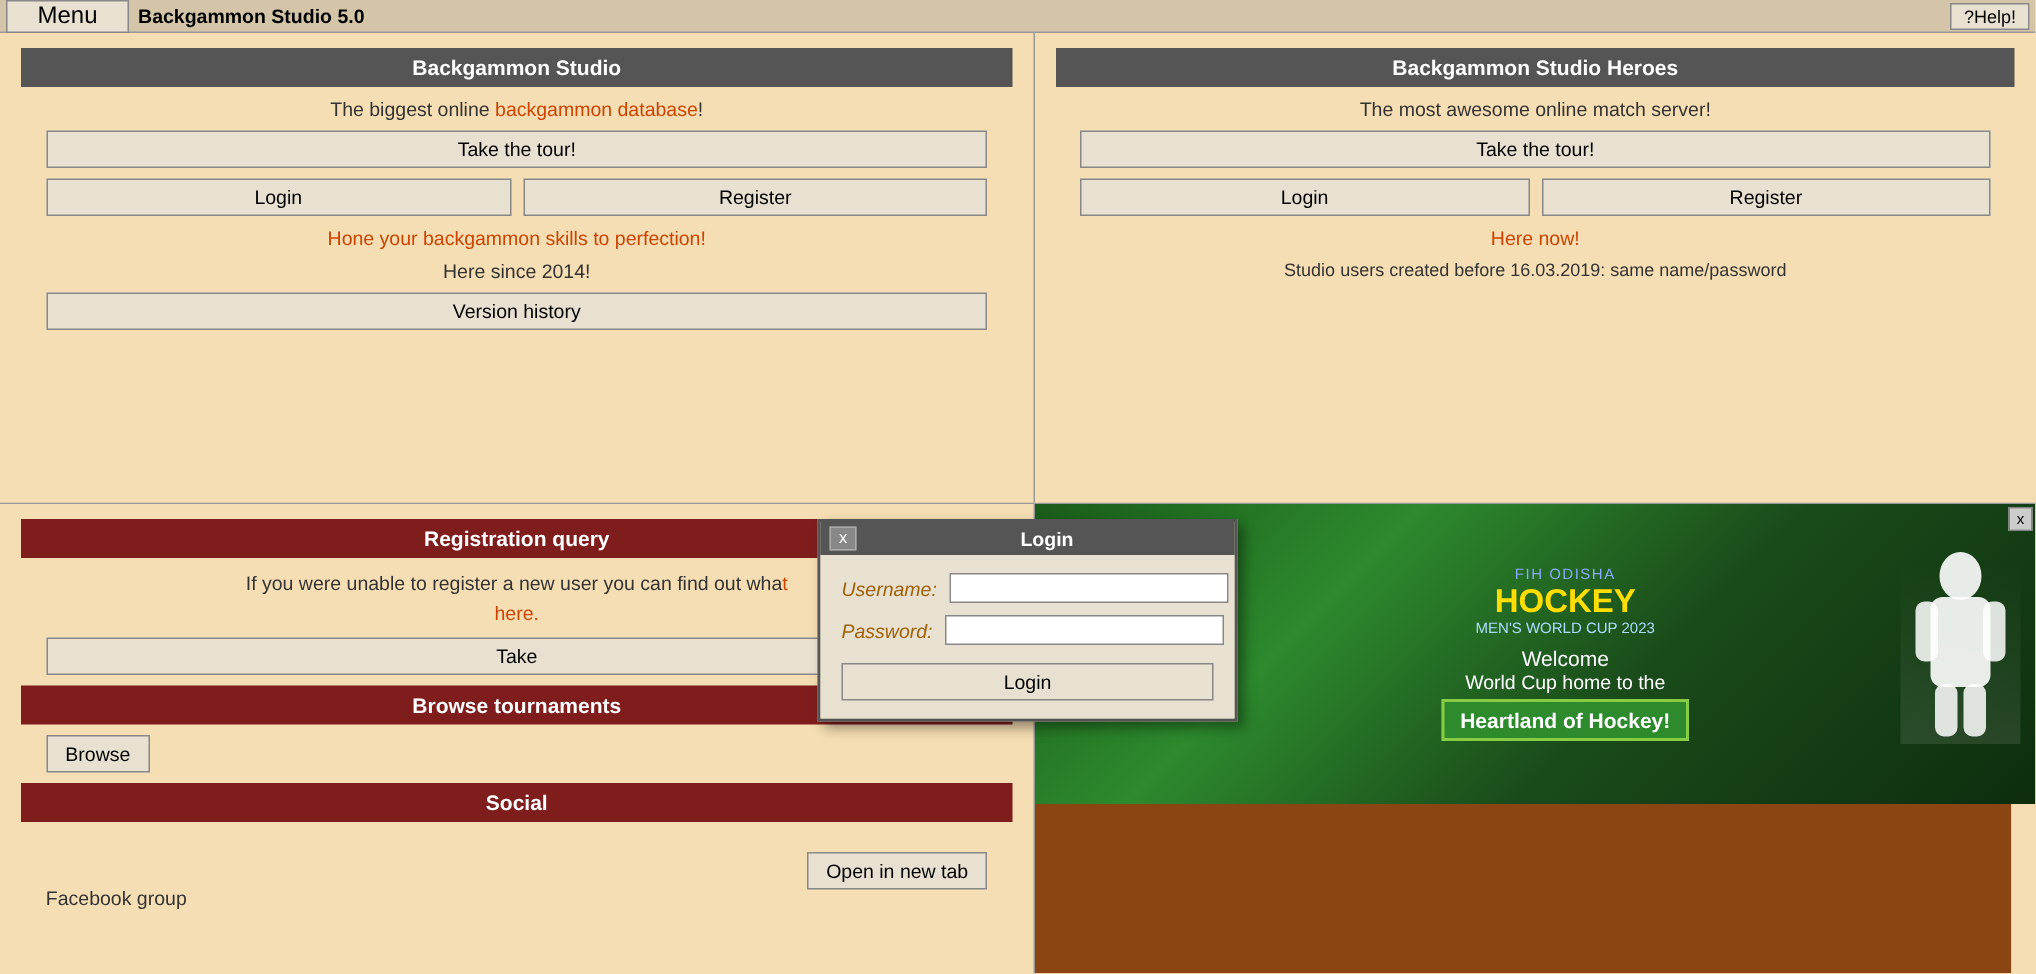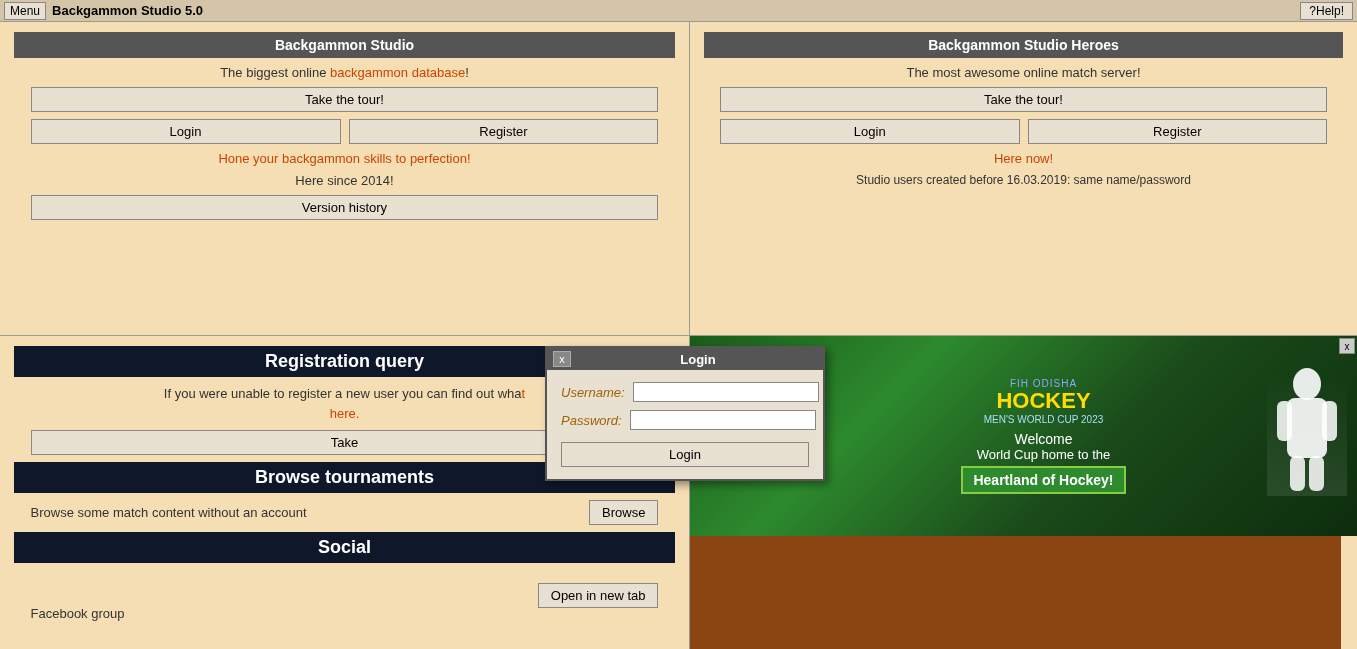--- a/index.html
+++ b/index.html
@@ -15,22 +15,22 @@
       display: flex;
       align-items: center;
       background: #d4c5a9;
       border-bottom: 1px solid #999;
       height: 22px;
       padding: 0 4px;
     }
     .title-bar-menu {
       background: #e8e0d0;
       border: 1px solid #888;
-      padding: 1px 5px;
-      font-size: 12px;
+      padding: 1px 20px;
+      font-size: 16px;
       cursor: pointer;
       margin-right: 6px;
     }
     .title-bar-text {
       font-size: 13px;
       font-weight: bold;
       flex: 1;
     }
     .title-bar-help {
       background: #e8e0d0;
@@ -141,27 +141,27 @@
 
     .bottom-left-inner {
       display: flex;
       flex-direction: column;
       align-items: center;
       gap: 7px;
       padding: 10px 14px;
     }
 
     .section-header {
-      background: #0f172a;
+      background: #7f1d1d;
       color: white;
       font-weight: bold;
       text-align: center;
       padding: 5px 24px;
       width: 100%;
-      font-size: 18px;
+      font-size: 14px;
     }
 
     .registration-text {
       color: #333;
       text-align: center;
       font-size: 13px;
       line-height: 1.5;
     }
 
     .registration-text span.link {
@@ -475,21 +475,20 @@
 
         <div class="section-header">Registration query</div>
         <div class="registration-text">
           If you were unable to register a new user you can find out wha<span class="link">t</span><br>
           <span class="link">here.</span>
         </div>
         <button class="panel-btn">Take</button>
 
         <div class="section-header">Browse tournaments</div>
         <div class="browse-row">
-          <span class="browse-text">Browse some match content without an account</span>
           <button class="panel-btn" style="width:auto;padding:4px 12px;">Browse</button>
         </div>
 
         <div class="section-header">Social</div>
         <div class="social-row">
           <span class="social-text">Facebook group</span>
           <button class="panel-btn" style="width:auto;padding:4px 12px;">Open in new tab</button>
         </div>
 
       </div>

